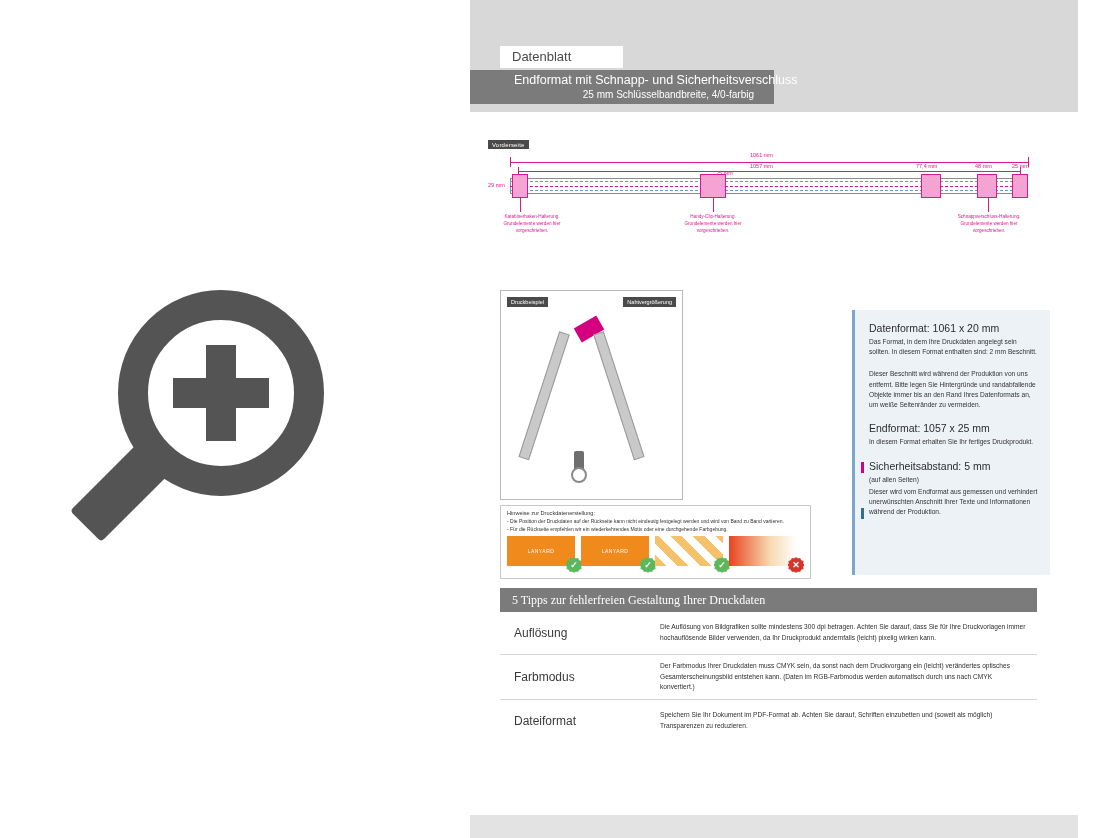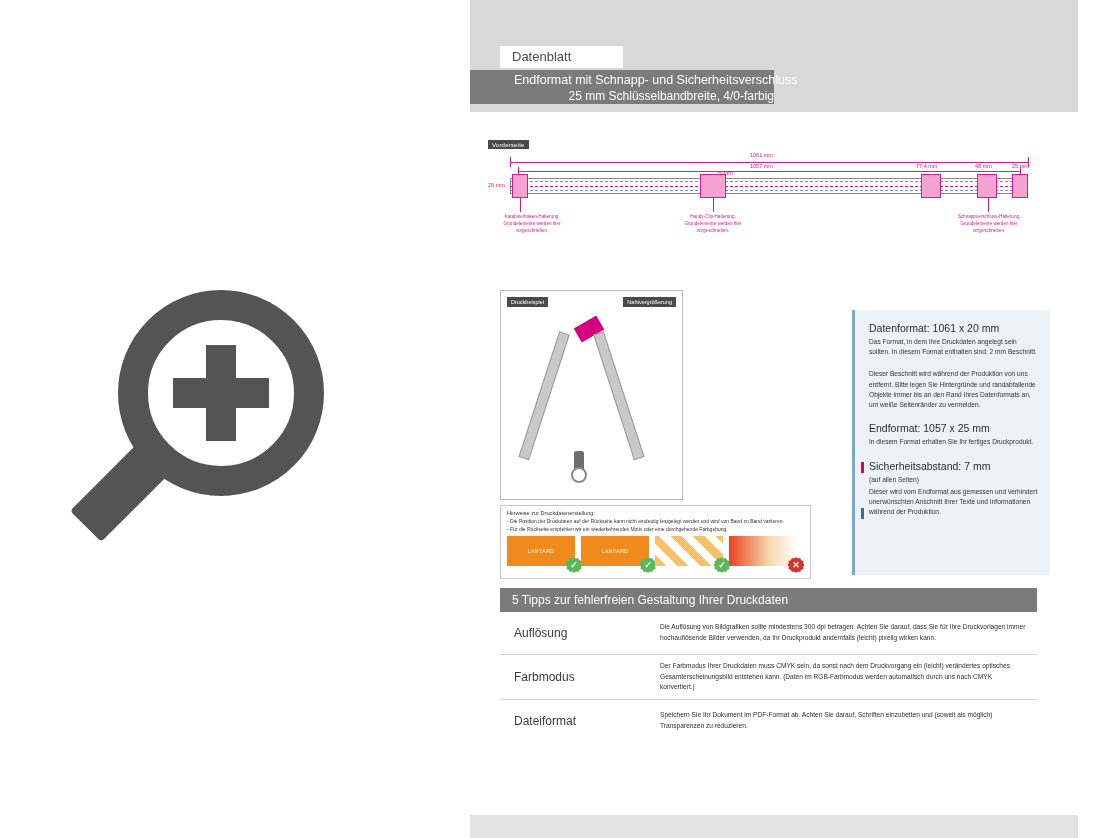--- a/index.html
+++ b/index.html
@@ -123,23 +123,23 @@
   }
   .title-bar .t1 {
     position: absolute;
     left: 44px;
     top: 3px;
     font-size: 12.5px;
     white-space: nowrap;
   }
   .title-bar .t2 {
     position: absolute;
-    right: 0;
+    right: 20px;
     top: 19px;
-    font-size: 12px;
+    font-size: 10px;
     white-space: nowrap;
   }
 
   
   #drawing {
     position: absolute;
     left: 18px;
     top: 140px;
     width: 570px;
     height: 110px;
@@ -409,20 +409,21 @@
     left: 30px;
     top: 588px;
     width: 537px;
     height: 24px;
     background: #7b7b7b;
     color: #fff;
     font-size: 12px;
     line-height: 24px;
     padding-left: 12px;
     box-sizing: border-box;
+    font-family: Liberation Serif, serif;
   }
   #tips-table {
     position: absolute;
     left: 30px;
     top: 612px;
     width: 537px;
   }
   .tip-row {
     display: flex;
     border-bottom: 1px solid #d5d5d5;
@@ -525,21 +526,21 @@
   <div id="infopanel">
     <h3>Datenformat: 1061 x 20 mm</h3>
     <p>Das Format, in dem Ihre Druckdaten angelegt sein sollten. In diesem Format enthalten sind: 2 mm Beschnitt.</p>
     <p>Dieser Beschnitt wird während der Produktion von uns entfernt. Bitte legen Sie Hintergründe und randabfallende Objekte immer bis an den Rand Ihres Datenformats an, um weiße Seitenränder zu vermeiden.</p>
 
     <div class="marker-pink" style="top:152px;"></div>
     <h3 class="pink-head">Endformat: 1057 x 25 mm</h3>
     <p>In diesem Format erhalten Sie Ihr fertiges Druckprodukt.</p>
 
     <div class="marker-blue" style="top:198px;"></div>
-    <h3 class="blue-head">Sicherheitsabstand: 7 mm</h3>
+    <h3 class="blue-head">Sicherheitsabstand: 5 mm</h3>
     <p style="margin-bottom:2px;" class="blue-head">(auf allen Seiten)</p>
     <p>Dieser wird vom Endformat aus gemessen und verhindert unerwünschten Anschnitt Ihrer Texte und Informationen während der Produktion.</p>
   </div>
 
   <div id="hinweise">
     <div class="h-title">Hinweise zur Druckdatenerstellung:</div>
     <div class="h-line">- Die Position der Druckdaten auf der Rückseite kann nicht eindeutig festgelegt werden und wird von Band zu Band variieren.</div>
     <div class="h-line">- Für die Rückseite empfehlen wir ein wiederkehrendes Motiv oder eine durchgehende Farbgebung.</div>
 
     <div class="sw-row">

